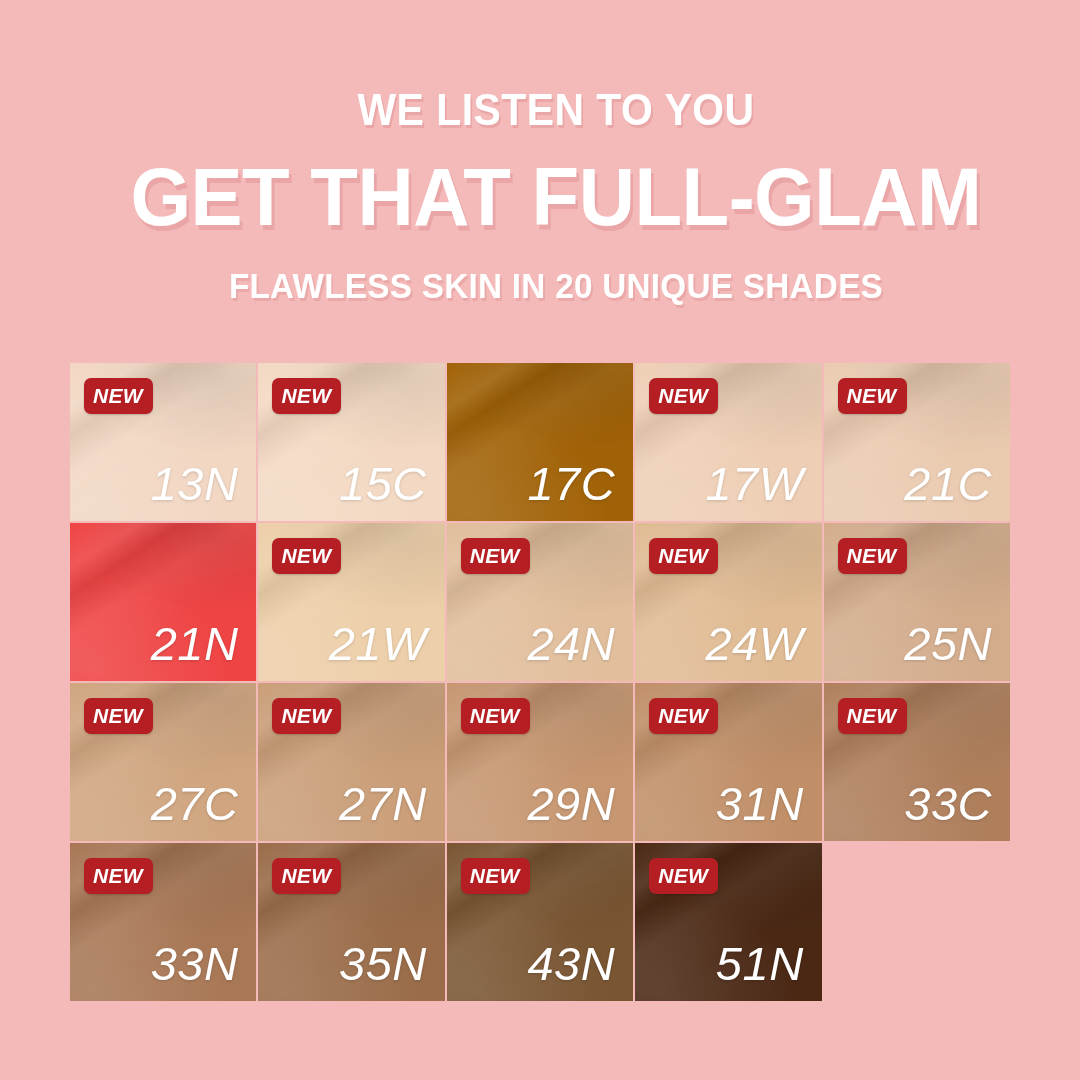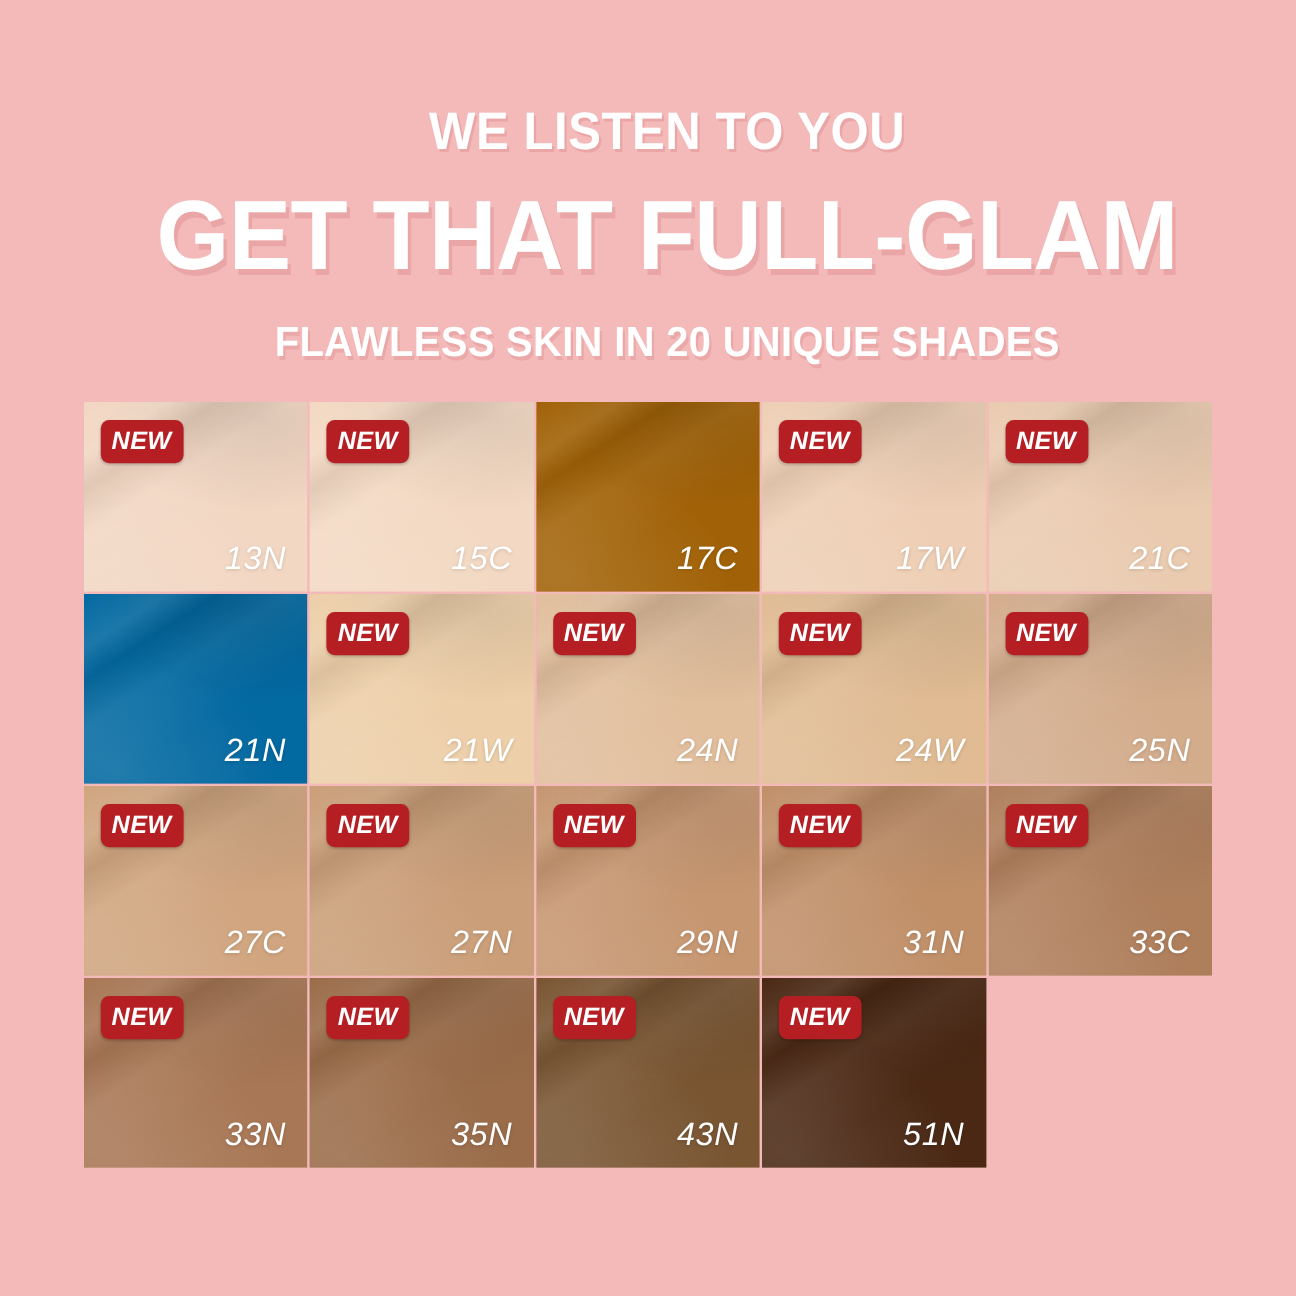--- a/index.html
+++ b/index.html
@@ -54,21 +54,21 @@
     margin-top: 30px;
     text-transform: uppercase;
     transform: scaleX(0.95);
     text-shadow: 2px 3px 0 rgba(226,150,150,0.5);
   }
 
   
   .grid {
     position: absolute;
     left: 70px;
-    top: 335px;
+    top: 363px;
     width: 940px;
     height: 638px;
     display: grid;
     grid-template-columns: repeat(5, 1fr);
     grid-template-rows: repeat(4, 1fr);
     gap: 2px;
   }
   .swatch {
     position: relative;
     overflow: hidden;
@@ -101,21 +101,21 @@
     padding: 7px 10px 8px 9px;
     border-radius: 7px;
     letter-spacing: 0.3px;
     box-shadow: 0 1px 2px rgba(0,0,0,0.18);
   }
   .shade-label {
     position: absolute;
     right: 18px;
     bottom: 14px;
     color: #FFFFFF;
-    font-size: 27px;
+    font-size: 47px;
     font-style: italic;
     font-weight: normal;
     line-height: 1;
     letter-spacing: 0.5px;
     text-shadow: 0 1px 3px rgba(0,0,0,0.16);
   }
 </style>
 </head>
 <body style="background: rgb(244, 186, 186);">
 
@@ -143,21 +143,21 @@
     <div class="swatch" style="background: rgb(238, 207, 181);">
       <div class="sheen"></div>
       <div class="badge" style="background: rgb(181, 31, 36); color: rgb(255, 255, 255);">NEW</div>
       <div class="shade-label">17W</div>
     </div>
     <div class="swatch" style="background: rgb(234, 203, 176);">
       <div class="sheen"></div>
       <div class="badge" style="background: rgb(181, 31, 36); color: rgb(255, 255, 255);">NEW</div>
       <div class="shade-label">21C</div>
     </div>
-    <div class="swatch" style="background: #0369a1;">
+    <div class="swatch" style="background: #ef4444;">
       <div class="sheen"></div>
       <div class="shade-label">21N</div>
     </div>
     <div class="swatch" style="background: rgb(237, 207, 169);">
       <div class="sheen"></div>
       <div class="badge" style="background: rgb(181, 31, 36); color: rgb(255, 255, 255);">NEW</div>
       <div class="shade-label">21W</div>
     </div>
     <div class="swatch" style="background: rgb(225, 190, 156);">
       <div class="sheen"></div>

